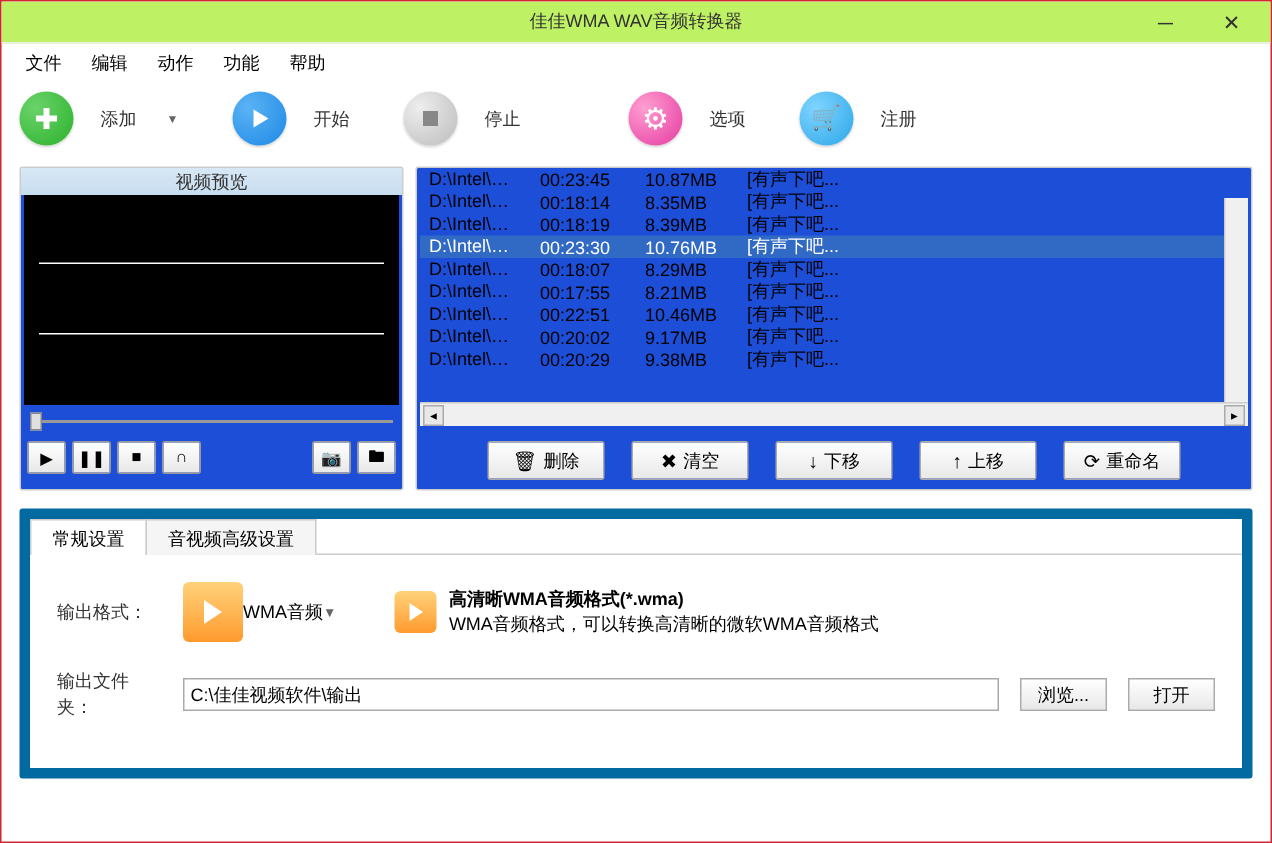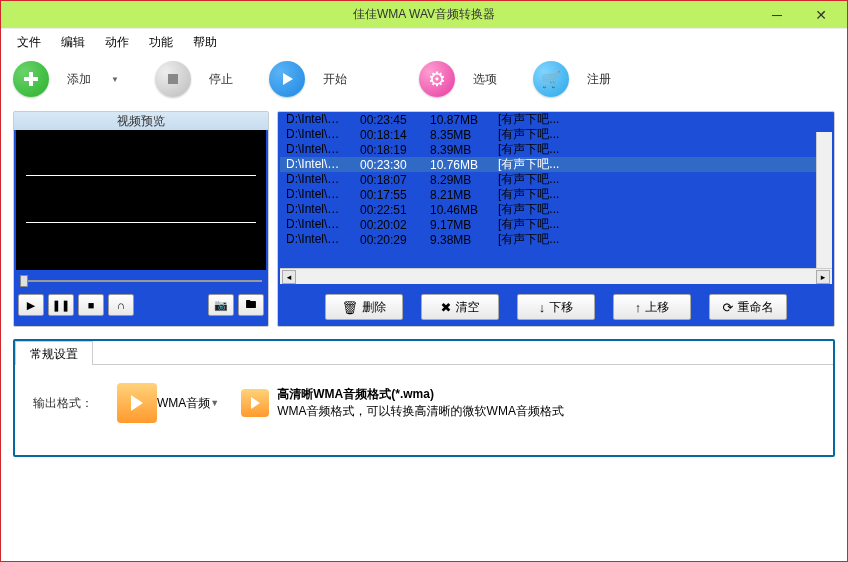--- a/index.html
+++ b/index.html
@@ -39,21 +39,21 @@
 .row { display:flex; height:15px; align-items:center; }
 .row.sel { background:#316ac5; color:#fff; }
 .row .td { padding:0 6px; white-space:nowrap; overflow:hidden; text-overflow:ellipsis; }
 .c0{width:74px} .c1{width:70px} .c2{width:68px} .c3{width:74px} .c4{width:70px} .c5{width:70px} .c6{width:70px}
 .hscroll { height:16px; background:#f0f0f0; border-top:1px solid #ccc; display:flex; align-items:center; justify-content:space-between; padding:0 2px;}
 .hscroll .arr{width:14px;height:14px;border:1px solid #aaa;background:#e8e8e8;display:flex;align-items:center;justify-content:center;font-size:9px;cursor:pointer;}
 .vscroll { position:absolute; right:0; top:20px; bottom:16px; width:16px; background:#f0f0f0; border-left:1px solid #ccc;}
 .abtns { display:flex; gap:18px; justify-content:center; padding:8px 4px 6px; }
 .abtn { width:78px; height:26px; border:1px solid #aaa; background:linear-gradient(#fff,#e8e8e8); border-radius:2px; display:flex; align-items:center; justify-content:center; gap:4px; cursor:pointer;}
 .abtn .ic{font-size:13px;}
-.bottom { margin:4px 12px 8px; border:2px solid #0369a1; border-radius:2px; }
+.bottom { margin:4px 12px 8px; border:7px solid #0369a1; border-radius:2px; }
 .tabs { display:flex; height:24px; border-bottom:1px solid #ccc; }
 .tab { padding:4px 14px; border:1px solid #ccc; border-bottom:none; margin-right:-1px; margin-top:-1px; background:#f5f5f5; cursor:pointer; position:relative; top:1px;}
 .tab.act { background:#fff; font-weight:normal; }
 .tabbody { padding:18px 18px 14px; }
 .frow { display:flex; align-items:center; gap:14px; margin-bottom:18px;}
 .frow .lab { width:70px; color:#333;}
 .fmtico { width:40px;height:40px;background:linear-gradient(#ffd27a,#ff9a2e);border-radius:4px;display:flex;align-items:center;justify-content:center;}
 .fmtico .pc{width:0;height:0;border-left:12px solid #fff;border-top:8px solid transparent;border-bottom:8px solid transparent;}
 .fmtico2 { width:28px;height:28px;background:linear-gradient(#ffd27a,#ff9a2e);border-radius:4px;display:flex;align-items:center;justify-content:center;}
 .fmtico2 .pc{width:0;height:0;border-left:9px solid #fff;border-top:6px solid transparent;border-bottom:6px solid transparent;}
@@ -89,34 +89,34 @@
     <span class="ico ico-green">
         <svg width="18" height="18">
           <rect x="7" y="2" width="4" height="14" fill="#fff"></rect>
           <rect x="2" y="7" width="14" height="4" fill="#fff"></rect>
         </svg>
       </span>
     <span class="lbl">添加</span>
       <span class="dd">▼</span>
   </div>
   <div class="tbtn">
+    <span class="ico ico-blue">
+        <svg width="16" height="16">
+          <polygon points="4,2 14,8 4,14" fill="#fff"></polygon>
+        </svg>
+      </span>
+    <span class="lbl">开始</span>
+  </div>
+  <div class="tbtn">
     <span class="ico ico-grey">
         <svg width="14" height="14">
           <rect x="2" y="2" width="10" height="10" fill="#888"></rect>
         </svg>
       </span>
     <span class="lbl">停止</span>
-  </div>
-  <div class="tbtn">
-    <span class="ico ico-blue">
-        <svg width="16" height="16">
-          <polygon points="4,2 14,8 4,14" fill="#fff"></polygon>
-        </svg>
-      </span>
-    <span class="lbl">开始</span>
   </div>
   <div class="tbtn" style="margin-left:36px">
     <span class="ico ico-gear">
         <span style="color:#fff;font-size:20px">⚙</span>
       </span>
     <span class="lbl">选项</span>
   </div>
   <div class="tbtn">
     <span class="ico ico-reg">
         <span style="color:#fff;font-size:16px">🛒</span>
@@ -259,35 +259,42 @@
           <span class="ic">⟳</span>
           <span>重命名</span>
         </div>
     </div>
   </div>
 </div>
 
 <div class="bottom">
   <div class="tabs">
     <div class="tab act">常规设置</div>
+    <div class="tab">音视频高级设置</div>
   </div>
   <div class="tabbody">
     <div class="frow">
       <span class="lab">输出格式：</span>
       <div class="fmtsel">
         <div class="fmtico">
             <div class="pc"></div>
           </div>
         <span>WMA音频</span>
         <span class="dd2">▼</span>
       </div>
-      <div class="desc" style="margin-left:8px">
+      <div class="desc" style="margin-left:25px">
         <div class="fmtico2">
             <div class="pc"></div>
           </div>
         <div class="t">
           <span class="h">高清晰WMA音频格式(*.wma)</span>
           <span>WMA音频格式，可以转换高清晰的微软WMA音频格式</span>
         </div>
       </div>
     </div>
+    <div class="frow out">
+      <span class="lab">输出文件夹：</span>
+      <input value="C:\佳佳视频软件\输出" style="">
+      <button class="sbtn">浏览...</button>
+      <button class="sbtn">打开</button>
+    </div>
   </div>
 </div>
 
 </body></html>

